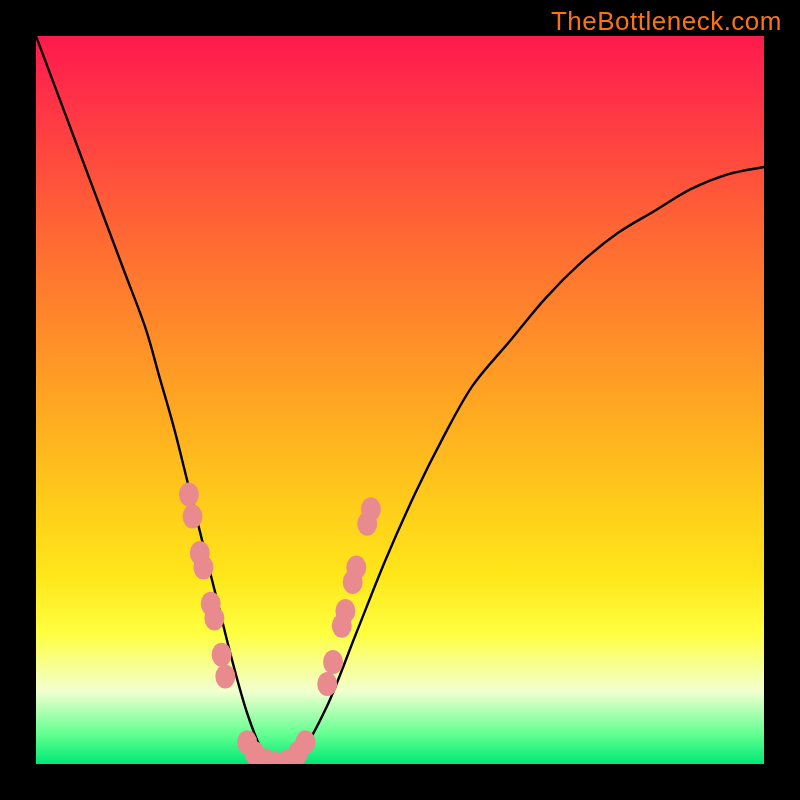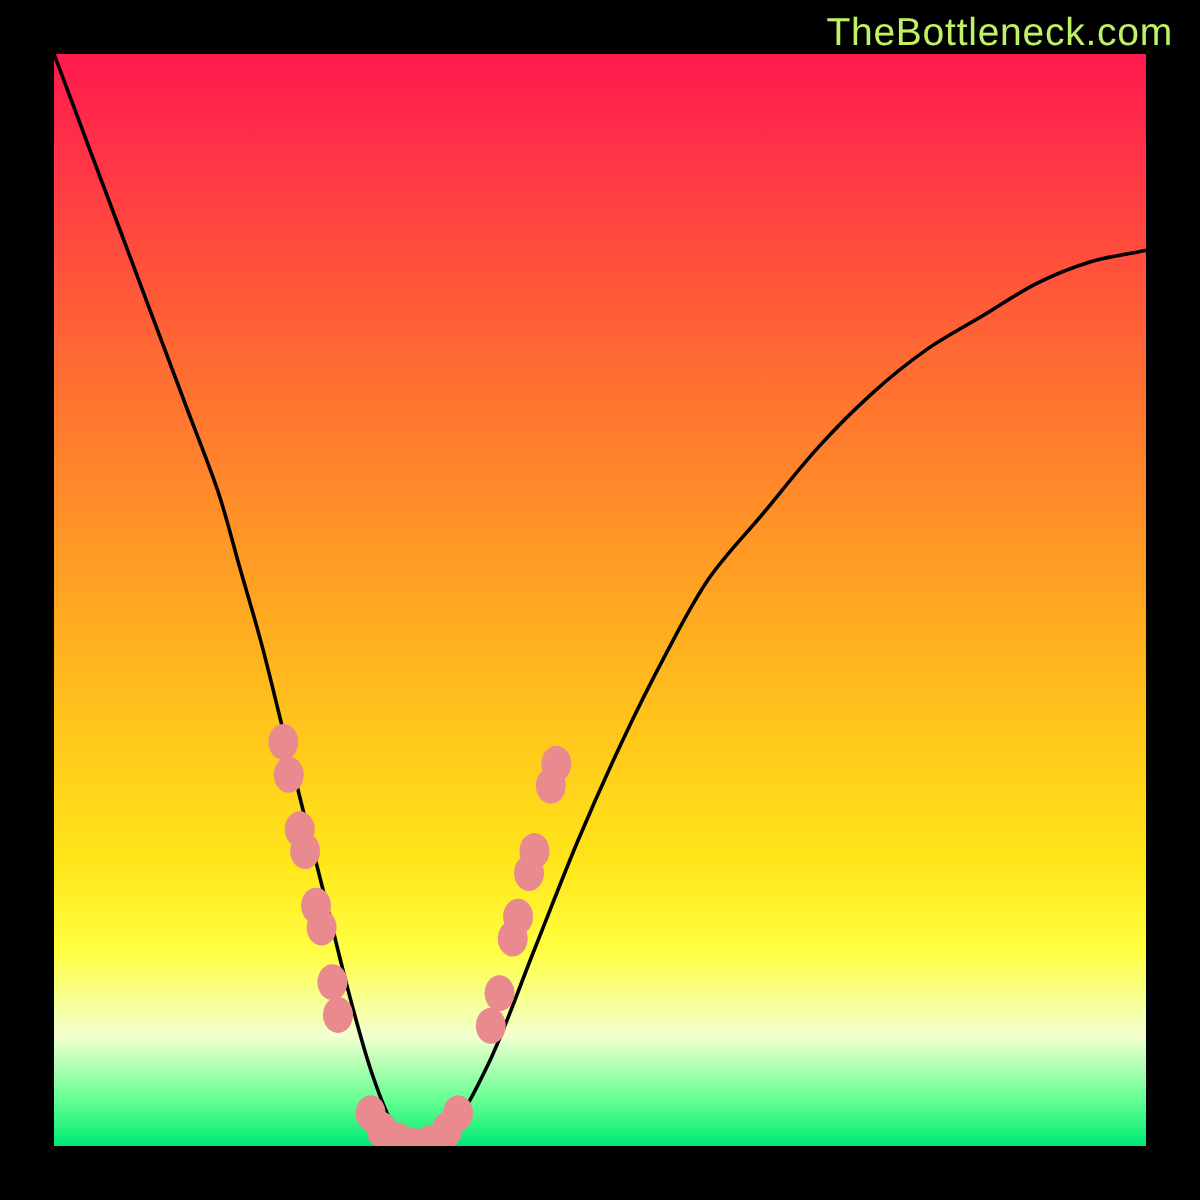--- a/index.html
+++ b/index.html
@@ -31,21 +31,21 @@
       #60ff90 96%,
       #00e874 100%
     );
   }
   .attribution {
     position: absolute;
     top: 6px;
     right: 18px;
     font-size: 26px;
     font-weight: 500;
-    color: #bef264;
+    color: #f97316;
     letter-spacing: 0.5px;
     user-select: none;
   }
   svg.plot {
     position: absolute;
     left: 0;
     top: 0;
     width: 728px;
     height: 728px;
   }

